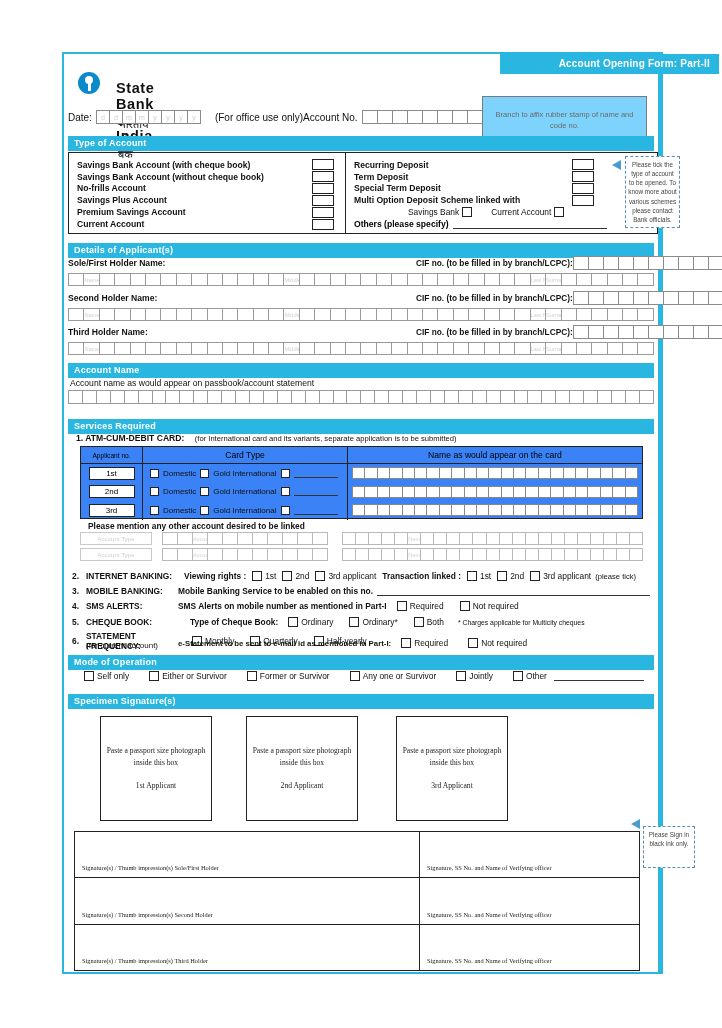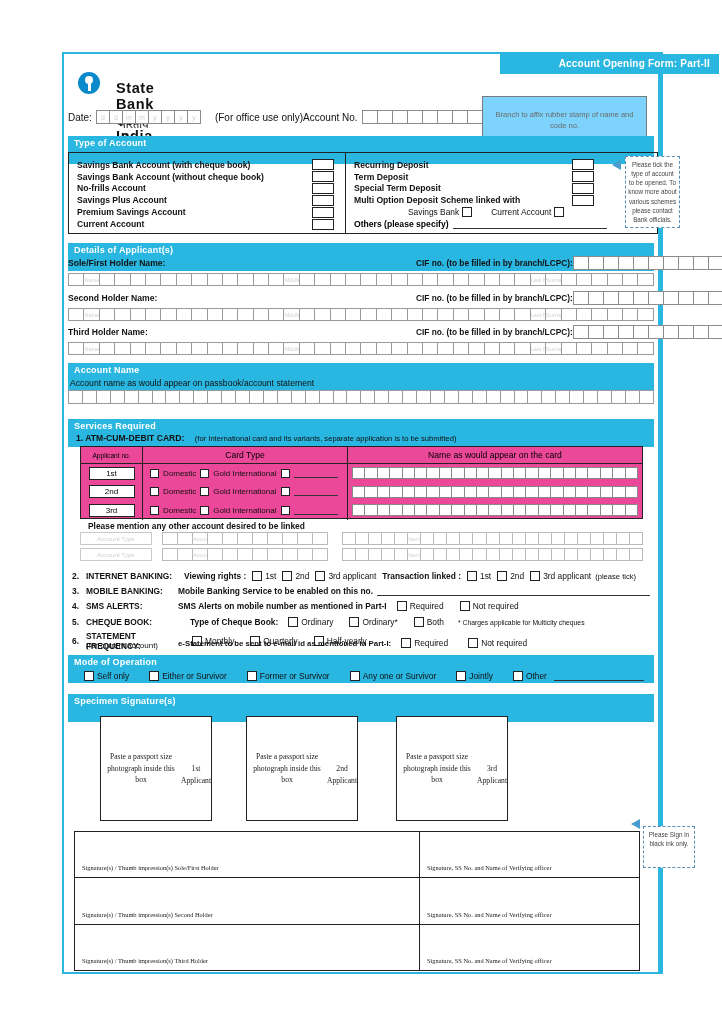--- a/index.html
+++ b/index.html
@@ -92,21 +92,21 @@
     position: absolute; left: 482px; top: 96px;
     width: 165px; height: 48px;
     border: 1px solid #7a7a7a; background: #7dd3fc;
     font-size: 7.5px; color: #6a6a6a;
     display: flex; align-items: center; justify-content: center;
     text-align: center; line-height: 1.5; padding: 0 8px;
   }
 
   
   .secbar {
-    position: absolute; left: 68px; width: 586px; height: 28px;
+    position: absolute; left: 68px; width: 586px; height: 15px;
     background: #29B6E0; color: #fff;
     font-size: 9px; font-weight: bold;
     line-height: 15px; padding-left: 6px;
     letter-spacing: .2px;
   }
 
   
   #type-box {
     position: absolute; left: 68px; top: 152px;
     width: 590px; height: 82px;
@@ -197,21 +197,21 @@
   #svc1 {
     position: absolute; left: 76px; top: 433px;
     font-size: 8.6px; font-weight: bold; color: #111;
   }
   #svc1 .note { font-weight: normal; font-size: 7.6px; margin-left: 8px; }
 
   #atm-table {
     position: absolute; left: 80px; top: 446px;
     width: 563px; height: 73px;
     border: 1px solid #222; display: flex; flex-direction: column;
-    background: #ec4899;
+    background: #3b82f6;
   }
   .atm-head { display: flex; height: 17px; border-bottom: 1px solid #222; }
   .atm-h1 { width: 62px; border-right: 1px solid #222; font-size: 6.6px; text-align: center; line-height: 17px;}
   .atm-h2 { width: 205px; border-right: 1px solid #222; font-size: 8.6px; text-align: center; line-height: 17px;}
   .atm-h3 { flex: 1; font-size: 8.6px; text-align: center; line-height: 17px;}
   .atm-row { display: flex; height: 18.5px; align-items: center; }
   .atm-c1 { width: 62px; border-right: 1px solid #222; height: 100%; display:flex; align-items:center; justify-content:center;}
   .ord-box {
     width: 46px; height: 13px; border: 1px solid #222;
     font-size: 8px; text-align: center; line-height: 12px; background:#fff;
@@ -277,21 +277,21 @@
     display: flex; align-items: center;
     font-size: 8.4px; color: #111;
   }
   #mode-row .opt { margin-left: 0; margin-right: 20px; }
 
   
   .photo-box {
     position: absolute; top: 716px;
     width: 112px; height: 105px;
     border: 1px solid #222; background: #fff;
-    display: flex; flex-direction: row;
+    display: flex; flex-direction: column;
     align-items: center; justify-content: center;
     font-family: "Liberation Serif", serif;
     font-size: 7.6px; color: #222; text-align: center; line-height: 1.55;
   }
   .photo-box .who { margin-top: 12px; }
 
   #sig-table {
     position: absolute; left: 74px; top: 831px;
     width: 566px; height: 140px;
     border: 1px solid #222; display: flex; flex-direction: column;

